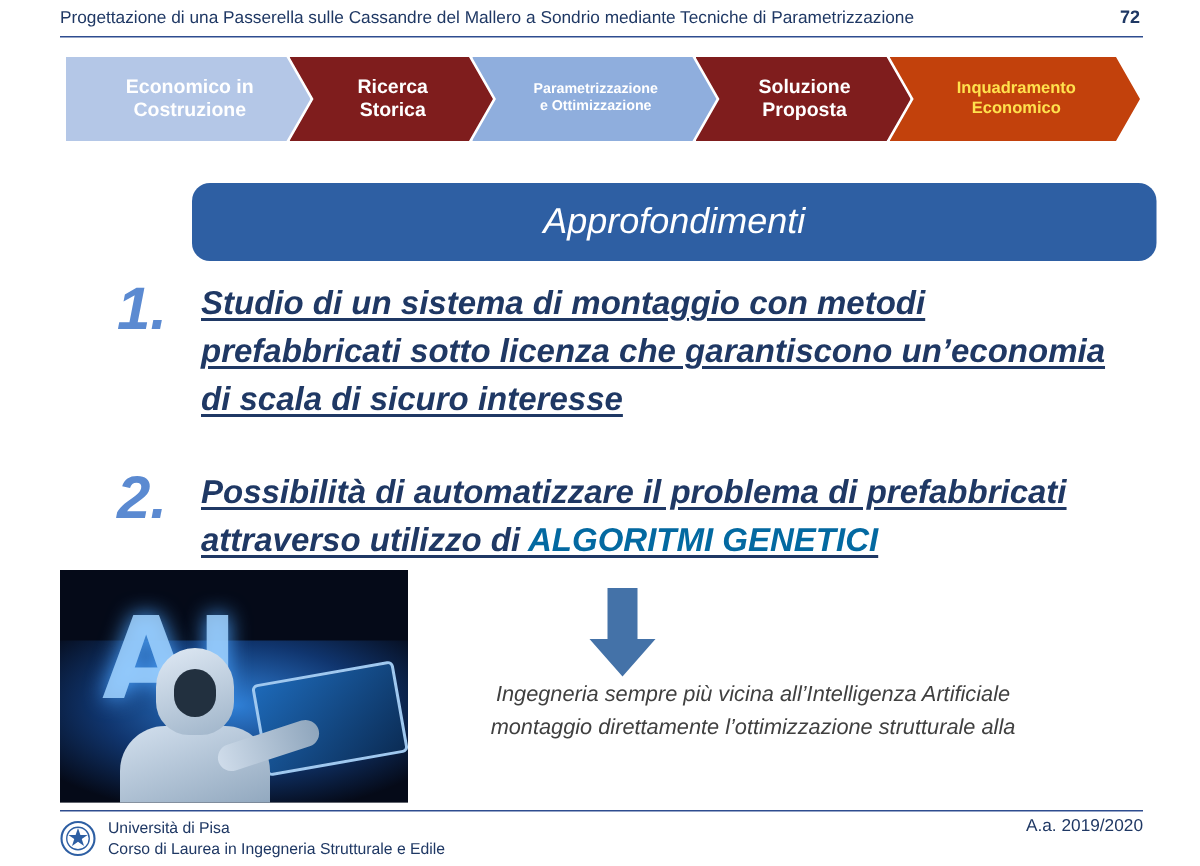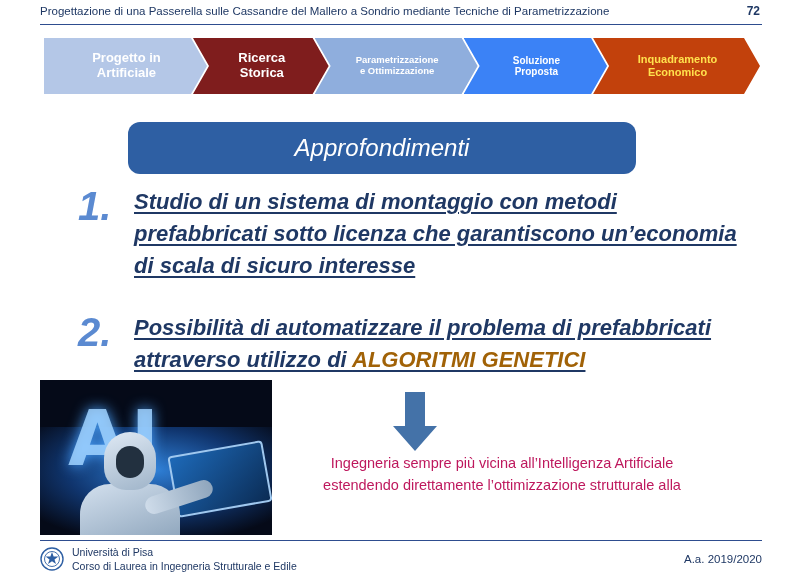--- a/index.html
+++ b/index.html
@@ -70,29 +70,29 @@
     -webkit-clip-path: polygon(0 0, calc(100% - 16px) 0, 100% 50%, calc(100% - 16px) 100%, 0 100%, 16px 50%);
     clip-path: polygon(0 0, calc(100% - 16px) 0, 100% 50%, calc(100% - 16px) 100%, 0 100%, 16px 50%);
   }
   .chev:first-child {
     -webkit-clip-path: polygon(0 0, calc(100% - 16px) 0, 100% 50%, calc(100% - 16px) 100%, 0 100%);
     clip-path: polygon(0 0, calc(100% - 16px) 0, 100% 50%, calc(100% - 16px) 100%, 0 100%);
   }
   .chev.c1 { flex: 1.32; background: #b4c7e7; font-size: 13px; }
   .chev.c2 { flex: 1.04; background: #7f1d1d; font-size: 13px; }
   .chev.c3 { flex: 1.32; background: #8faedd; font-size: 9.5px; align-items: center; }
-  .chev.c4 { flex: 1.12; background: #3b82f6; font-size: 10px; }
+  .chev.c4 { flex: 1.12; background: #7f1d1d; font-size: 13px; }
   .chev.c5 { flex: 1.36; background: #c2410c; font-size: 11px; color: #ffe14d; margin-right: 0; }
 
   
   .title-pill {
     position: absolute;
     left: 128px;
     top: 122px;
-    width: 508px;
+    width: 643px;
     height: 52px;
     background: #2e5fa3;
     border-radius: 12px;
     display: flex;
     align-items: center;
     justify-content: center;
     color: #ffffff;
     font-size: 24px;
     font-style: italic;
   }
@@ -118,21 +118,21 @@
     font-weight: bold;
     color: #1f3864;
     line-height: 1.45;
     text-decoration: underline;
     text-underline-offset: 3px;
   }
   #point-1 { left: 78px; top: 186px; width: 660px; }
   #point-2 { left: 78px; top: 312px; width: 660px; }
 
   .highlight-genetic {
-    color: #a16207;
+    color: #0369a1;
     text-decoration: none;
     font-style: italic;
     font-weight: bold;
   }
 
   
   .ai-image {
     position: absolute;
     left: 40px;
     top: 380px;
@@ -220,40 +220,41 @@
   }
 
   
   .caption {
     position: absolute;
     left: 282px;
     top: 452px;
     width: 440px;
     text-align: center;
     font-size: 14.5px;
-    color: #be185d;
+    font-style: italic;
+    color: #404040;
     line-height: 1.55;
   }
 
   
   .footer-rule {
     position: absolute;
     left: 40px;
     top: 540px;
     width: 722px;
     height: 1px;
     background: #2e4d8f;
   }
   .footer {
     position: absolute;
     left: 40px;
     top: 545px;
     width: 722px;
     display: flex;
-    align-items: center;
+    align-items: flex-start;
     justify-content: space-between;
   }
   .footer-left {
     display: flex;
     align-items: center;
   }
   .footer-logo {
     width: 24px;
     height: 24px;
     margin-right: 8px;
@@ -274,22 +275,22 @@
 
 <div class="slide-header">
   <div class="header-title">Progettazione di una Passerella sulle Cassandre del Mallero a Sondrio mediante Tecniche di Parametrizzazione</div>
   <div class="header-page">72</div>
 </div>
 <div class="header-rule"></div>
 
 <div class="chevron-bar">
   <div class="chev c1">
     <div>
-      <div>Progetto in</div>
-      <div>Artificiale</div>
+      <div>Economico in</div>
+      <div>Costruzione</div>
     </div>
   </div>
   <div class="chev c2">
     <div>
       <div>Ricerca</div>
       <div>Storica</div>
     </div>
   </div>
   <div class="chev c3">
     <div>
@@ -334,21 +335,21 @@
   <div class="robot-head"></div>
   <div class="robot-face"></div>
 </div>
 
 <svg class="down-arrow" viewBox="0 0 46 60">
   <polygon points="13,0 33,0 33,34 45,34 23,59 1,34 13,34" fill="#4472a8"></polygon>
 </svg>
 
 <div class="caption">
   <div>Ingegneria sempre più vicina all’Intelligenza Artificiale</div>
-  <div>estendendo direttamente l’ottimizzazione strutturale alla</div>
+  <div>montaggio direttamente l’ottimizzazione strutturale alla</div>
 </div>
 
 <div class="footer-rule"></div>
 <div class="footer">
   <div class="footer-left">
     <svg class="footer-logo" viewBox="0 0 24 24">
       <circle cx="12" cy="12" r="11" fill="none" stroke="#2e5fa3" stroke-width="1.4"></circle>
       <circle cx="12" cy="12" r="7.5" fill="none" stroke="#2e5fa3" stroke-width="0.9"></circle>
       <path d="M12 5 L13.6 9.6 L18.4 9.6 L14.5 12.4 L16 17 L12 14.2 L8 17 L9.5 12.4 L5.6 9.6 L10.4 9.6 Z" fill="#2e5fa3"></path>
     </svg>

